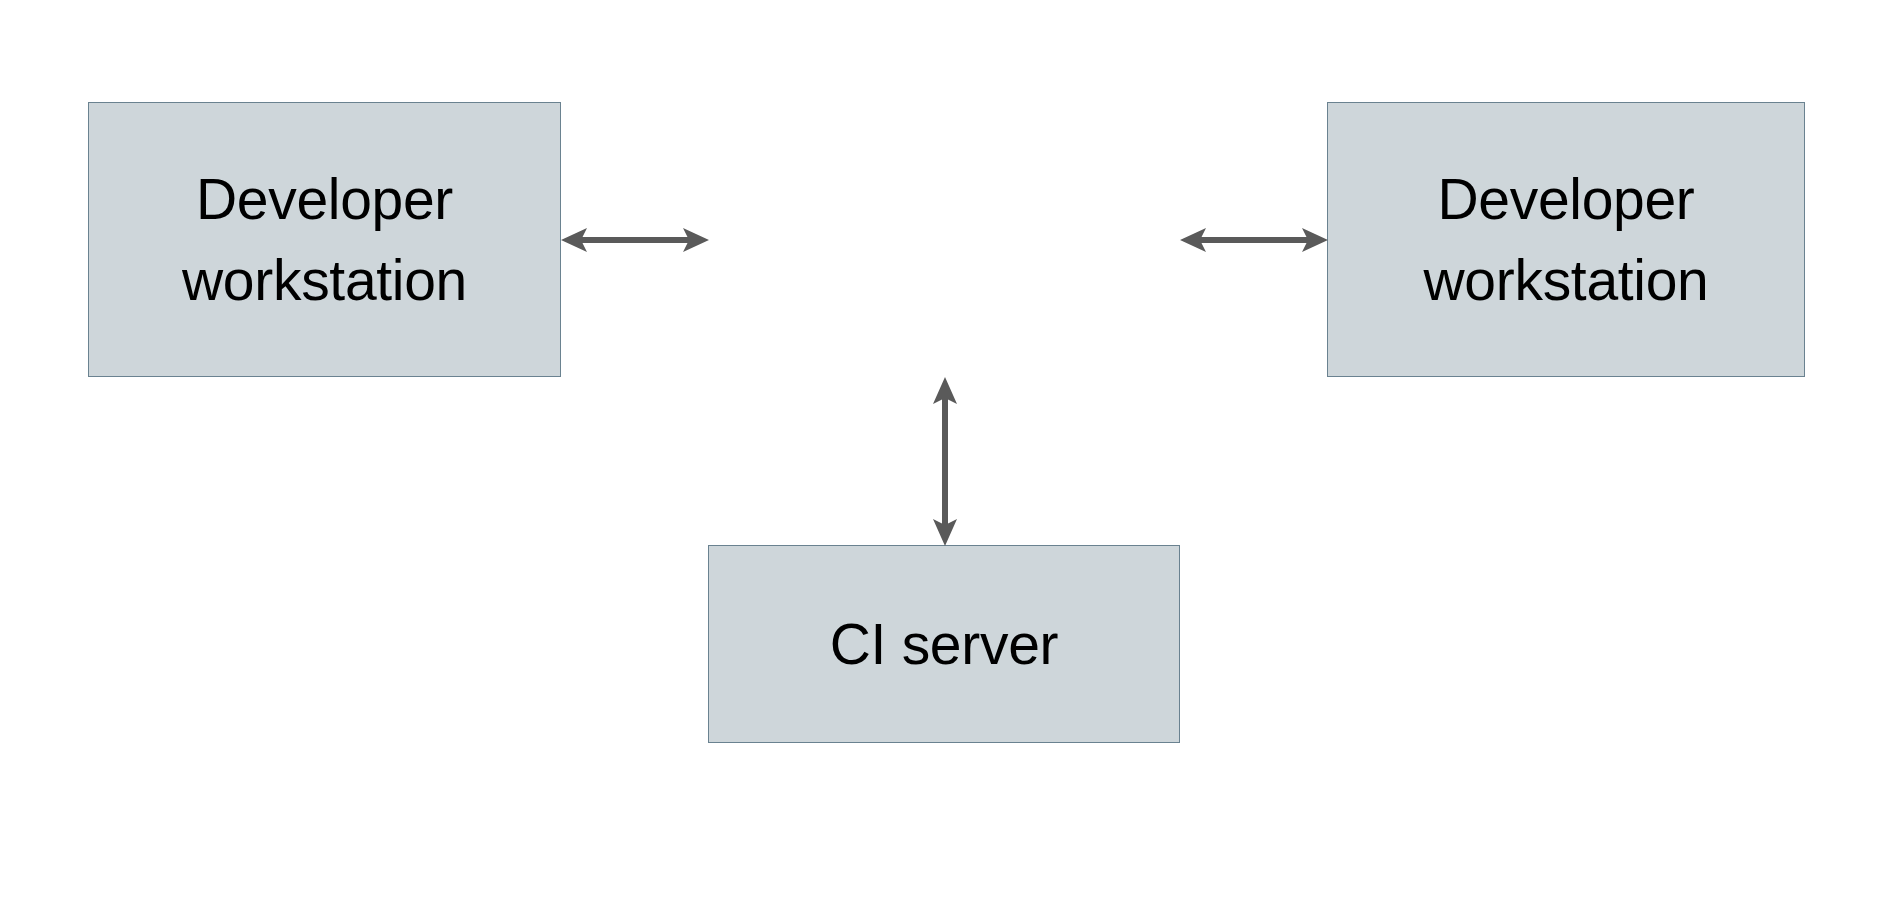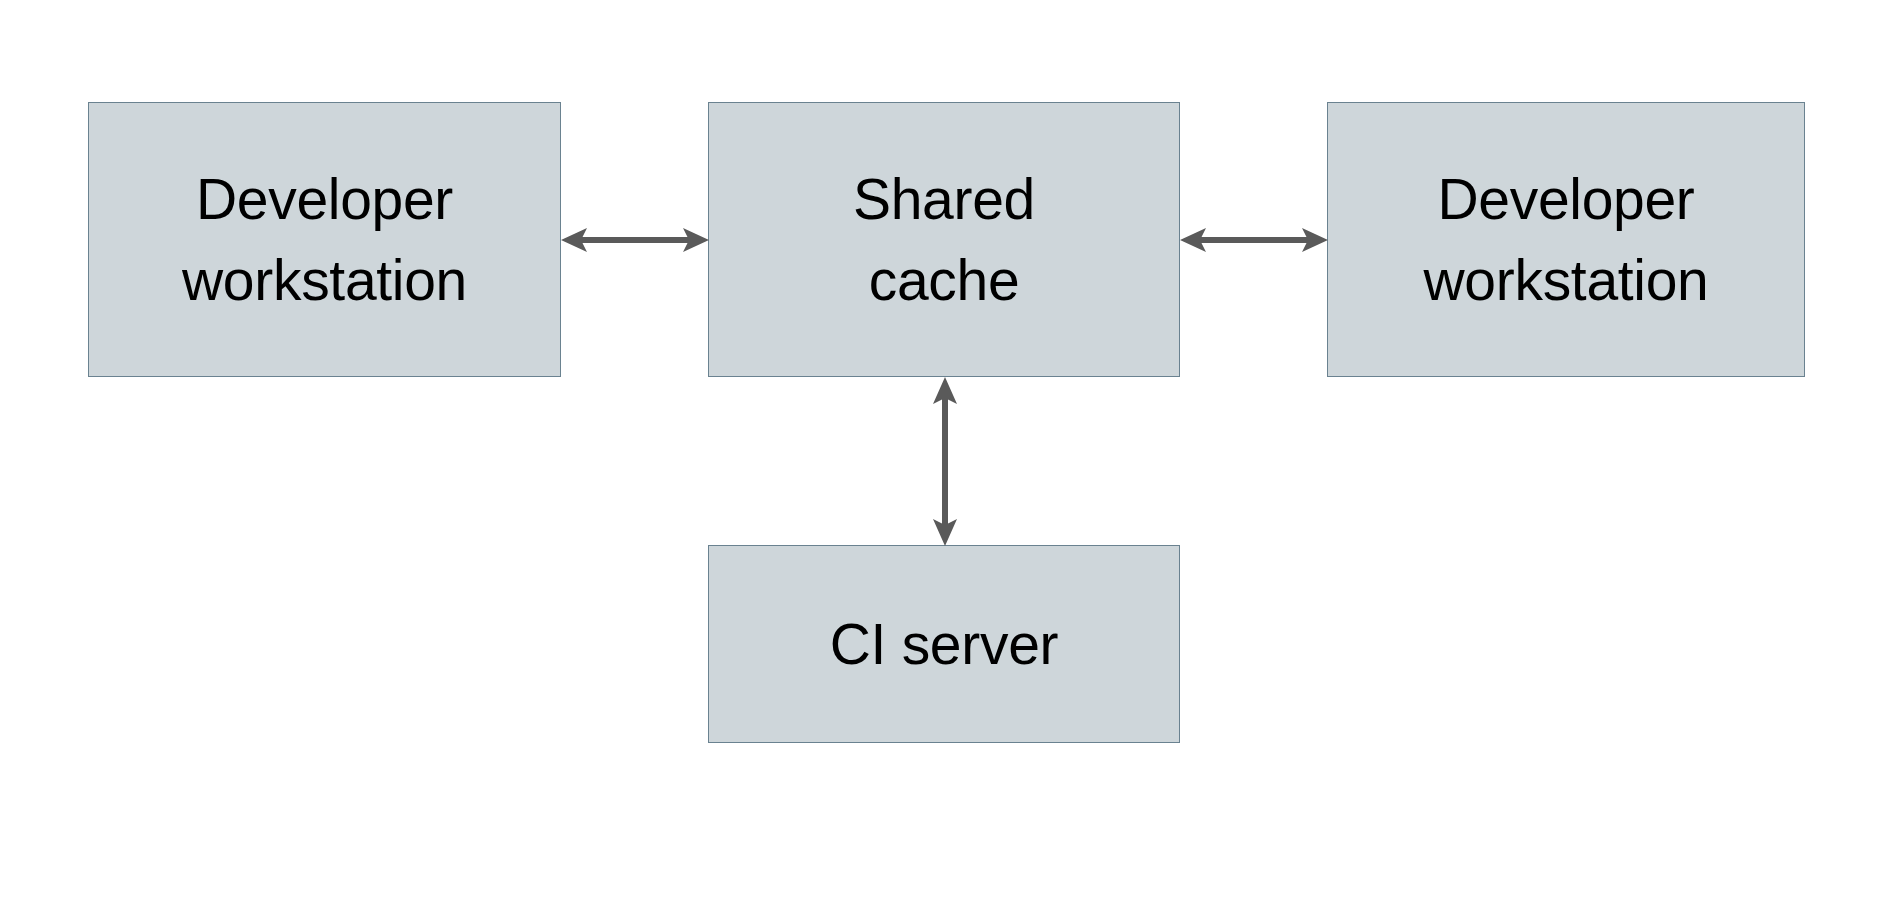--- a/index.html
+++ b/index.html
@@ -59,24 +59,20 @@
 </head>
 <body>
 
 <div id="canvas" style="background: rgb(255, 255, 255);">
 
   <div class="node" id="node-dev-left" style="background: rgb(206, 214, 218); border-color: rgb(106, 130, 144);">
     <span class="node-label" style="color: rgb(0, 0, 0);">Developer
 workstation</span>
   </div>
 
-  <div class="node" id="node-cache" style="background: rgb(206, 214, 218); border-color: rgb(106, 130, 144);">
-    <span class="node-label" style="color: rgb(0, 0, 0);">Shared
-cache</span>
-  </div>
 
   <div class="node" id="node-dev-right" style="background: rgb(206, 214, 218); border-color: rgb(106, 130, 144);">
     <span class="node-label" style="color: rgb(0, 0, 0);">Developer
 workstation</span>
   </div>
 
   <div class="node" id="node-ci" style="background: rgb(206, 214, 218); border-color: rgb(106, 130, 144);">
     <span class="node-label" style="color: rgb(0, 0, 0);">CI server</span>
   </div>
 

